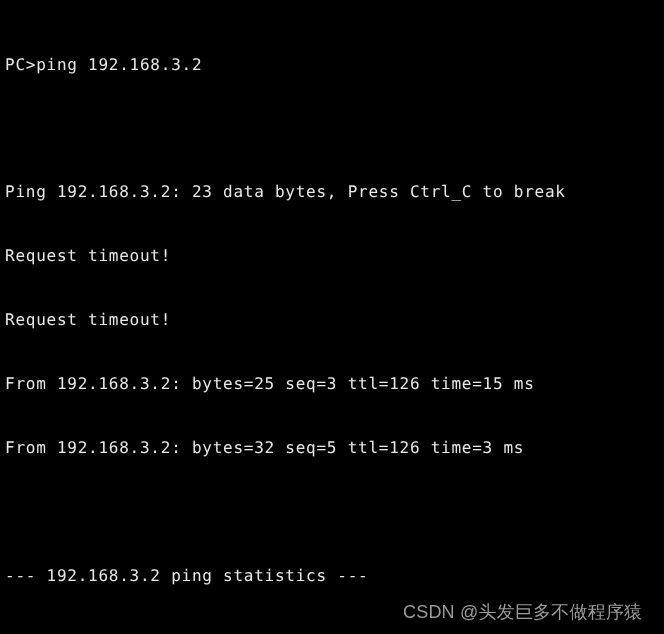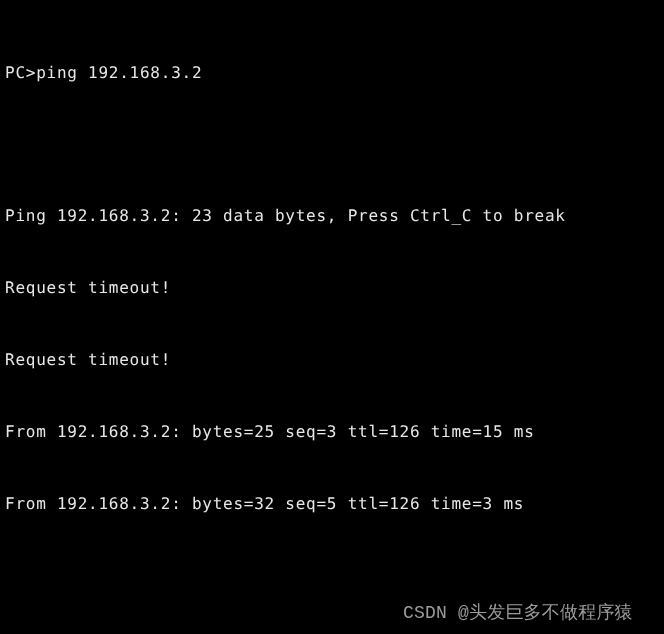--- a/index.html
+++ b/index.html
@@ -26,30 +26,29 @@
     font-size: 16px;
     line-height: 21.3px;
     letter-spacing: 0.75px;
     color: #e8e8e8;
     white-space: pre;
     text-rendering: geometricPrecision;
   }
   .term-line {
     height: 21.3px;
     white-space: pre;
-    margin-top: 8px;
   }
   .term-line.blank {
     height: 21.3px;
   }
   #watermark {
     position: absolute;
     left: 403px;
     top: 600px;
-    font-family: Liberation Mono, monospace;
+    font-family: Liberation Sans, sans-serif;
     font-size: 18px;
     color: #9b9b9b;
     white-space: pre;
     letter-spacing: 0.2px;
     pointer-events: none;
   }
 </style>
 </head>
 <body>
 

